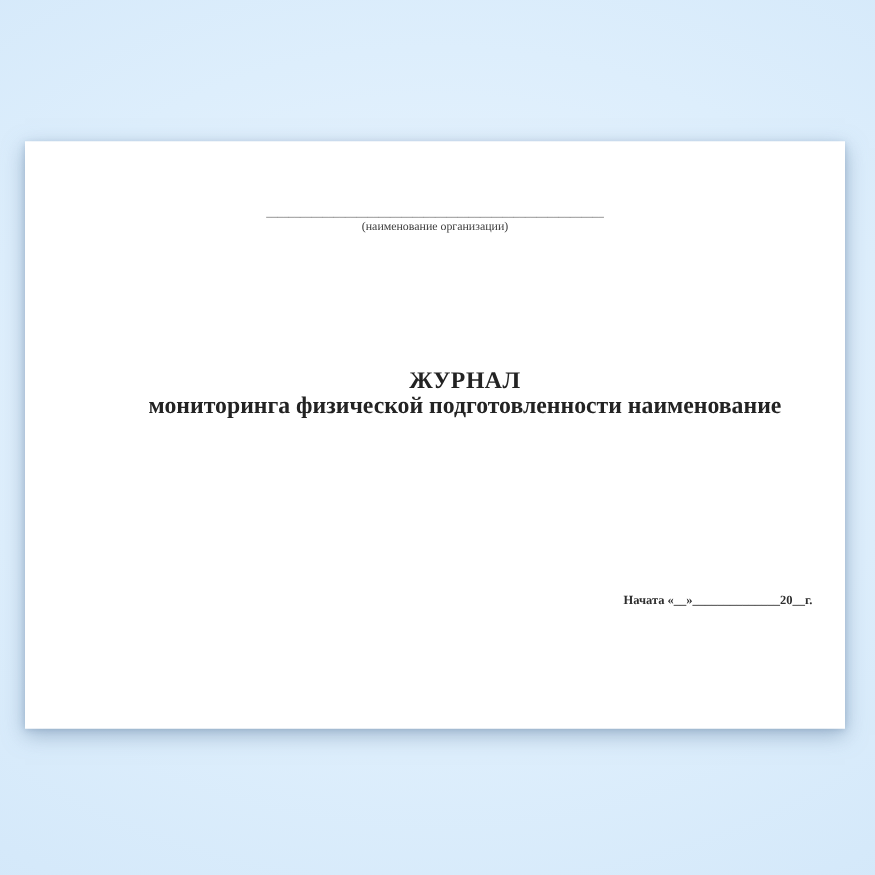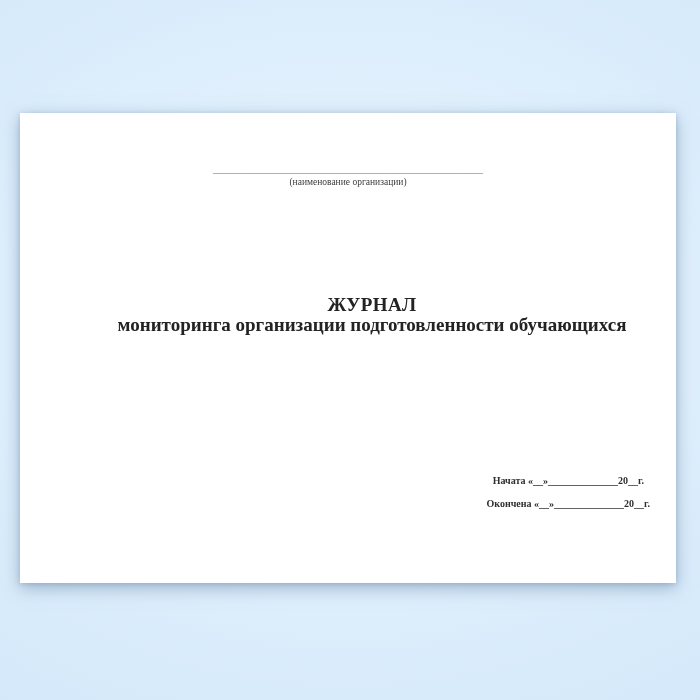--- a/index.html
+++ b/index.html
@@ -89,22 +89,21 @@
 <div class="scene">
   <div class="page">
 
     <div class="org-block">
       <div class="org-line">____________________________________________________________</div>
       <div class="org-caption">(наименование организации)</div>
     </div>
 
     <div class="title-block">
       <div class="title-line1">ЖУРНАЛ</div>
-      <div class="title-line2">мониторинга организации подготовленности обучающихся</div>
+      <div class="title-line2">мониторинга физической подготовленности наименование</div>
     </div>
 
     <div class="dates-block">
       <div class="date-line">Начата «__»______________20__г.</div>
-      <div class="date-line">Окончена «__»______________20__г.</div>
     </div>
 
   </div>
 </div>
 
 </body></html>

